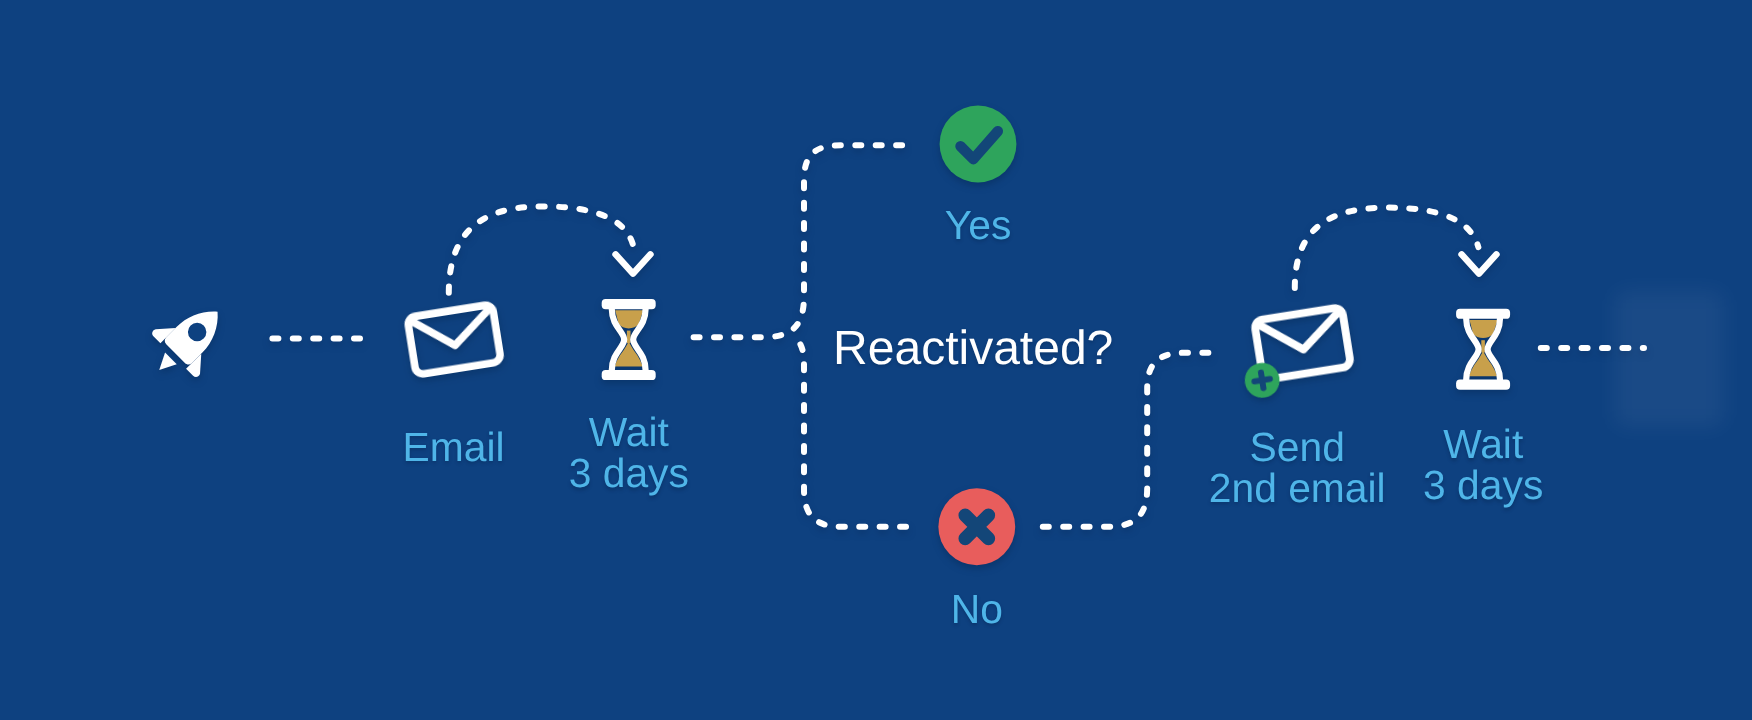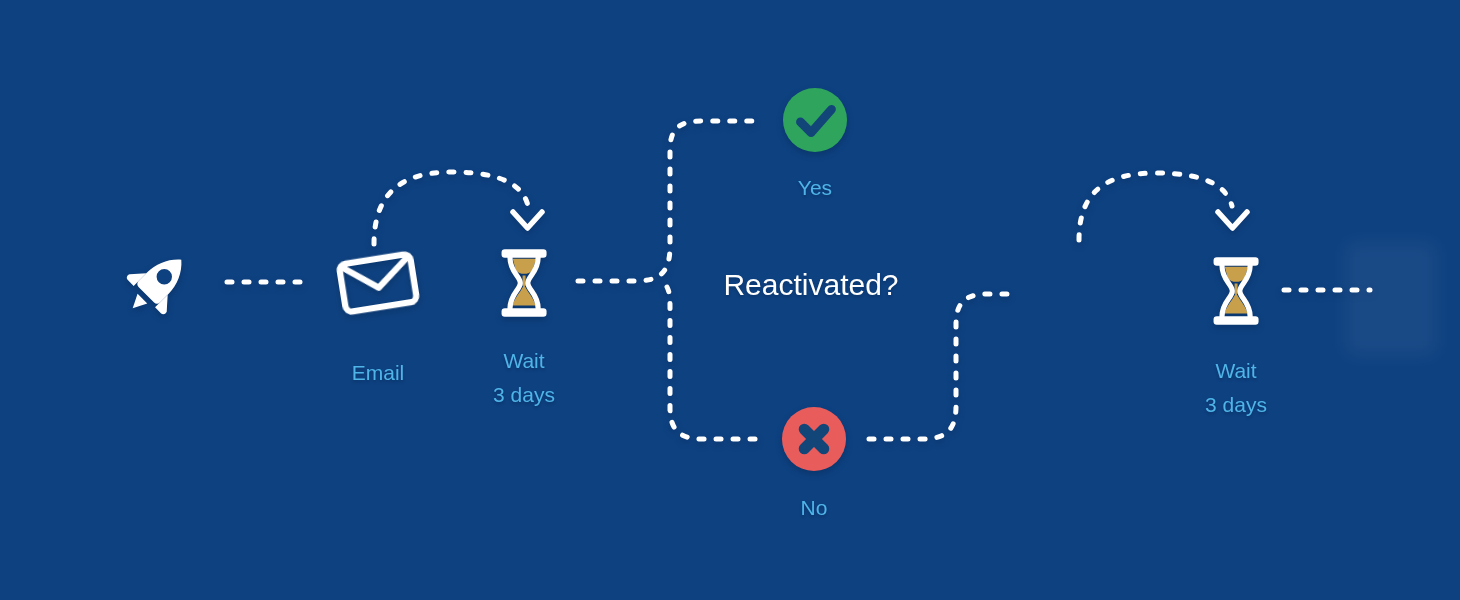--- a/index.html
+++ b/index.html
@@ -37,34 +37,34 @@
   .node {
     position: absolute;
     display: flex;
     flex-direction: column;
     align-items: center;
     transform: translateX(-50%);
   }
   .node svg { filter: drop-shadow(0 3px 3px rgba(0, 25, 60, 0.3)); }
   .node-label {
     color: #4FB5E8;
-    font-size: 21px;
+    font-size: 34px;
     font-weight: 500;
     line-height: 34px;
     text-align: center;
     white-space: nowrap;
     text-shadow: 0 2px 3px rgba(0, 25, 60, 0.3);
   }
   .question-label {
     position: absolute;
     left: 811px;
     top: 268px;
     transform: translateX(-50%);
     color: #ffffff;
-    font-size: 30px;
+    font-size: 40px;
     font-weight: 500;
     white-space: nowrap;
     text-shadow: 0 2px 3px rgba(0, 25, 60, 0.3);
   }
   .glow-patch {
     position: absolute;
     left: 1345px;
     top: 242px;
     width: 92px;
     height: 114px;
@@ -159,20 +159,32 @@
   <div class="node" style="left:814px; top:406px;">
     <svg width="66" height="66" viewBox="0 0 68 68">
       <circle cx="34" cy="34" r="33" fill="#E85D5C"></circle>
       <path d="M24 24 L44 44 M44 24 L24 44" fill="none" stroke="#134678" stroke-width="11.5" stroke-linecap="round"></path>
     </svg>
     <div class="node-label m-top-no">
       <div>No</div>
     </div>
   </div>
 
+  <div class="node" style="left:1081px; top:254px;">
+    <svg class="tilt" width="96" height="76" viewBox="0 0 96 76">
+      <rect x="16" y="8" width="74" height="50" rx="7" fill="none" stroke="#ffffff" stroke-width="6.5"></rect>
+      <path d="M21 13 L53 38 L85 13" fill="none" stroke="#ffffff" stroke-width="6.5" stroke-linecap="round" stroke-linejoin="round"></path>
+      <circle cx="15" cy="58" r="14.5" fill="#2EA45C"></circle>
+      <path d="M8.5 58 L21.5 58 M15 51.5 L15 64.5" stroke="#134678" stroke-width="5" stroke-linecap="round"></path>
+    </svg>
+    <div class="node-label m-top-send">
+      <div>Send</div>
+      <div>2nd email</div>
+    </div>
+  </div>
 
   <div class="node" style="left:1236px; top:252px;">
     <svg width="60" height="78" viewBox="0 0 64 80">
       <path fill="#C8A04B" d="M20 14 L45 14 L41 26 C37 31.5 27 31.5 23 26 Z"></path>
       <rect x="30.4" y="32" width="3.2" height="11" fill="#C8A04B"></rect>
       <path fill="#C8A04B" d="M32 41 C34.5 49 41 53 44.5 64 L19.5 64 C23 53 29.5 49 32 41 Z"></path>
       <path d="M17 13 C17 28 28 33 28 40 C28 47 17 52 17 67" fill="none" stroke="#ffffff" stroke-width="5.5" stroke-linecap="round"></path>
       <path d="M47 13 C47 28 36 33 36 40 C36 47 47 52 47 67" fill="none" stroke="#ffffff" stroke-width="5.5" stroke-linecap="round"></path>
       <rect x="8" y="4" width="48" height="9" rx="3.5" fill="#ffffff"></rect>
       <rect x="8" y="67" width="48" height="9" rx="3.5" fill="#ffffff"></rect>

